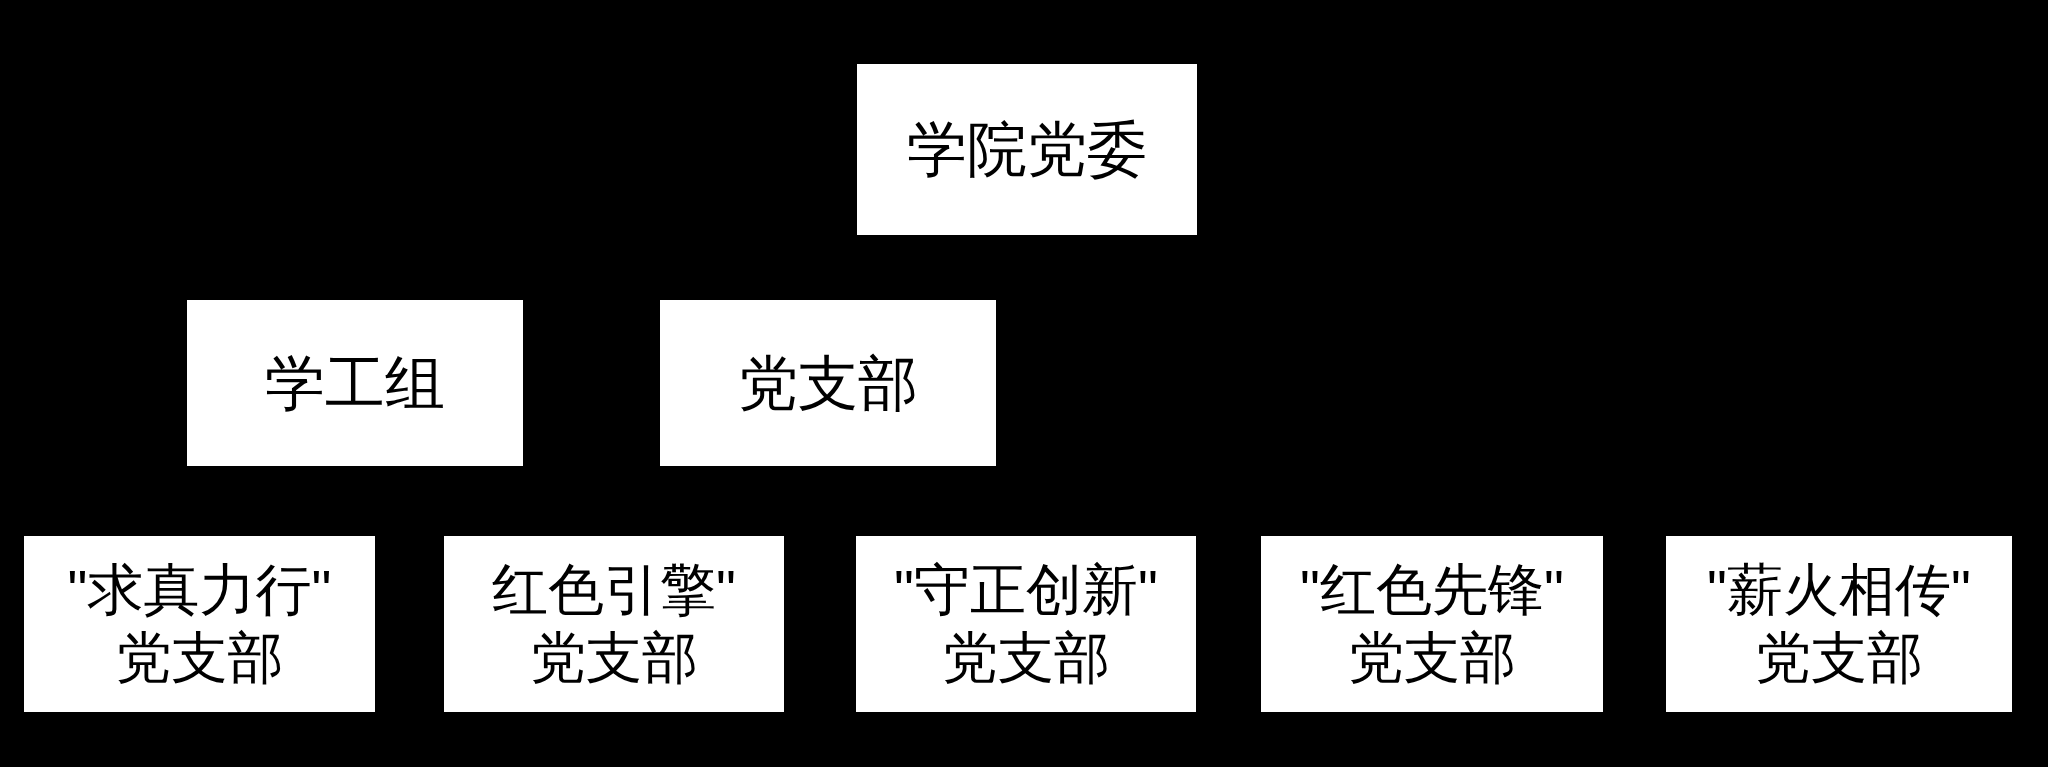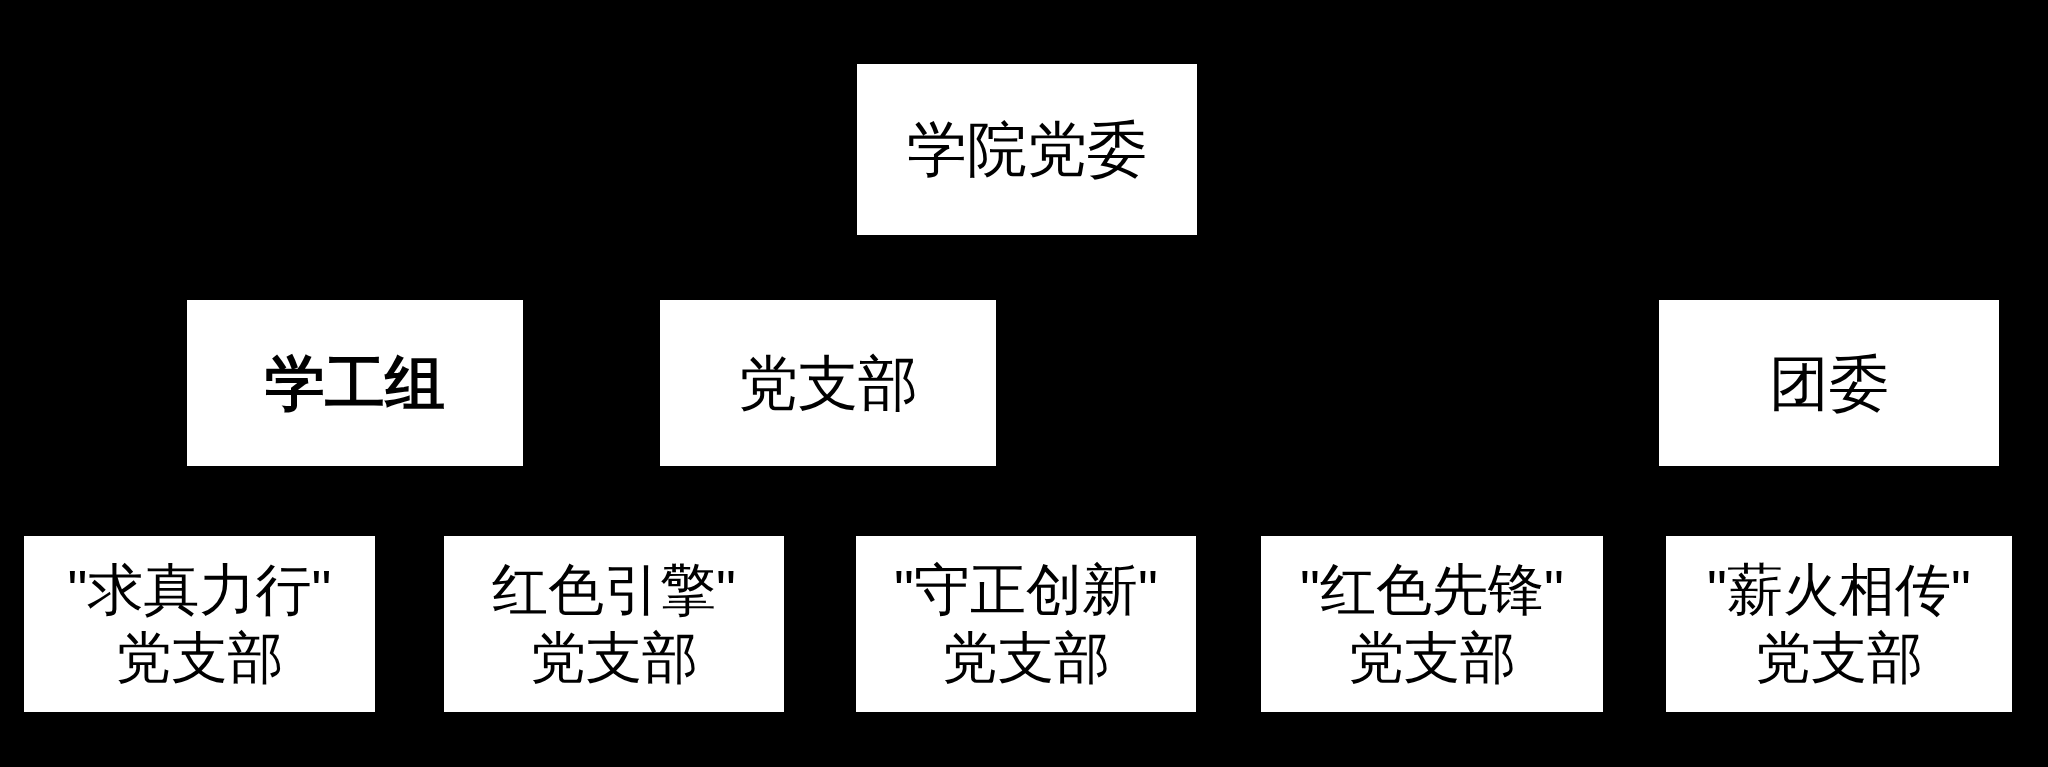--- a/index.html
+++ b/index.html
@@ -32,21 +32,21 @@
     white-space: nowrap;
     color: #000000;
   }
   .node .label.small {
     font-size: 56px;
     line-height: 1.22;
   }
   
   #n-root   { left: 857px;  top: 64px;  width: 340px; height: 171px; }
   
-  #n-l2-0   { left: 187px;  top: 300px; width: 336px; height: 166px; font-weight: bold; }
+  #n-l2-0   { left: 187px;  top: 300px; width: 336px; height: 166px; }
   #n-l2-1   { left: 660px;  top: 300px; width: 336px; height: 166px; }
   #n-l2-2   { left: 1180px; top: 300px; width: 340px; height: 166px; }
   #n-l2-3   { left: 1659px; top: 300px; width: 340px; height: 166px; }
   
   #n-l3-0   { left: 24px;   top: 536px; width: 351px; height: 176px; }
   #n-l3-1   { left: 444px;  top: 536px; width: 340px; height: 176px; }
   #n-l3-2   { left: 856px;  top: 536px; width: 340px; height: 176px; }
   #n-l3-3   { left: 1261px; top: 536px; width: 342px; height: 176px; }
   #n-l3-4   { left: 1666px; top: 536px; width: 346px; height: 176px; }
 </style>
@@ -57,23 +57,20 @@
 
   <div id="n-root" class="node">
     <span class="label">学院党委</span>
   </div>
 
   <div id="n-l2-0" class="node">
     <span class="label">学工组</span>
   </div>
   <div id="n-l2-1" class="node">
     <span class="label">党支部</span>
-  </div>
-  <div id="n-l2-3" class="node">
-    <span class="label">团委</span>
   </div>
 
   <div id="n-l3-0" class="node">
     <span class="label small">"求真力行"</span>
     <span class="label small">党支部</span>
   </div>
   <div id="n-l3-1" class="node">
     <span class="label small">红色引擎"</span>
     <span class="label small">党支部</span>
   </div>

